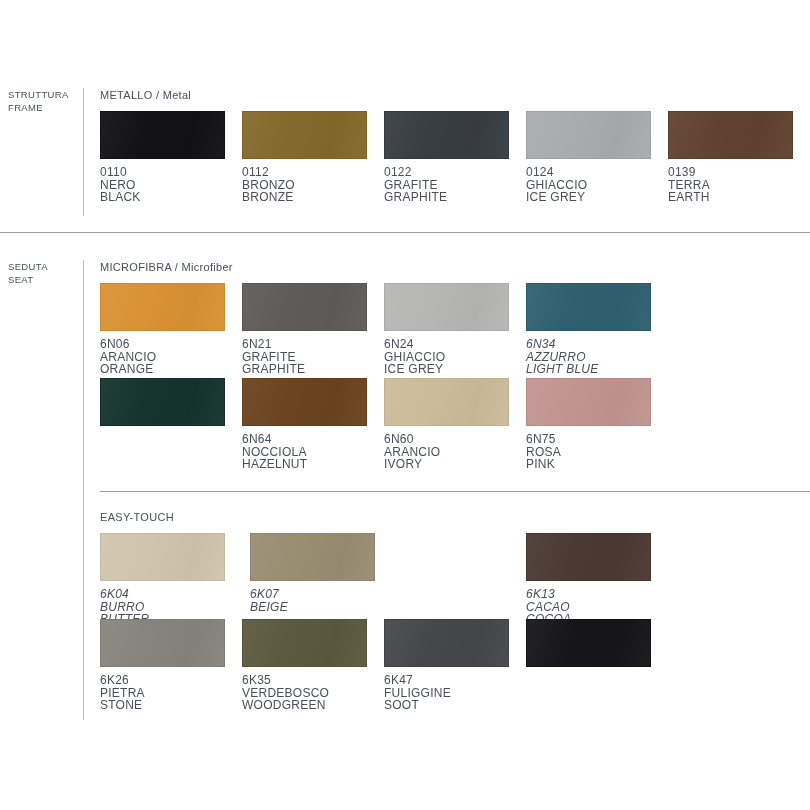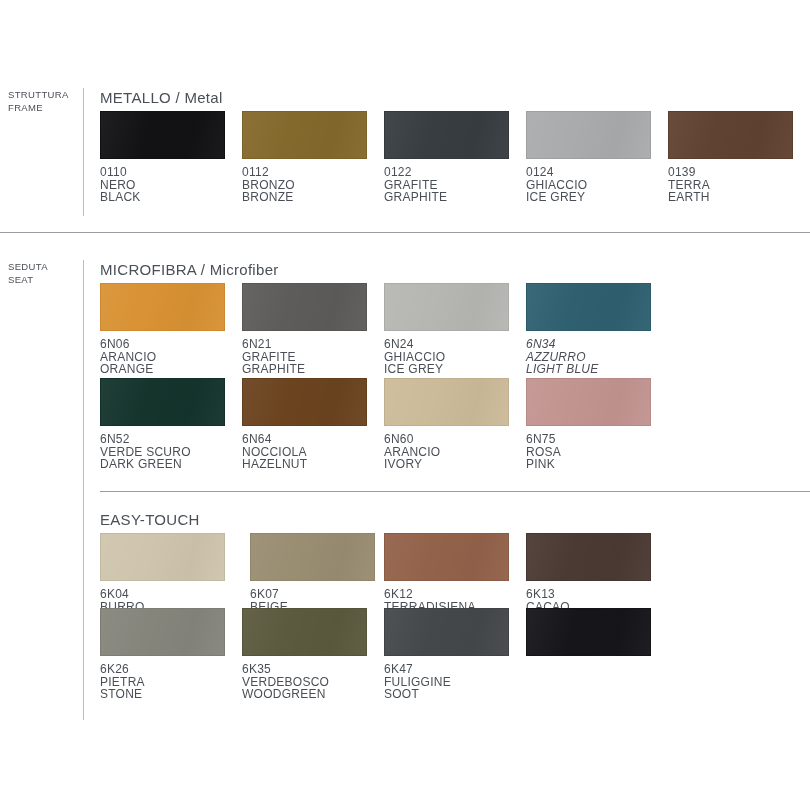--- a/index.html
+++ b/index.html
@@ -71,21 +71,21 @@
     left: 100px;
     width: 710px;
     height: 1px;
     background: #9a9da1;
   }
 
   
   .group-title {
     position: absolute;
     left: 100px;
-    font-size: 15px;
+    font-size: 11px;
     letter-spacing: 0.3px;
     color: #4a4f57;
     white-space: nowrap;
   }
 
   
   .swatch-row {
     position: absolute;
     left: 100px;
     width: 710px;
@@ -245,25 +245,20 @@
             <span>LIGHT BLUE</span>
           </div>
         </div>
       </div>
 
       <div class="swatch-row" style="top:118px;">
         <div class="swatch-cell" style="left:0px;">
           <div class="chip" style="background:#14342c;">
               <div class="chip-sheen"></div>
             </div>
-          <div class="chip-caption">
-            <span>6N52</span>
-            <span>VERDE SCURO</span>
-            <span>DARK GREEN</span>
-          </div>
         </div>
         <div class="swatch-cell" style="left:142px;">
           <div class="chip" style="background:#6b431f;">
               <div class="chip-sheen"></div>
             </div>
           <div class="chip-caption">
             <span>6N64</span>
             <span>NOCCIOLA</span>
             <span>HAZELNUT</span>
           </div>
@@ -287,64 +282,54 @@
             <span>ROSA</span>
             <span>PINK</span>
           </div>
         </div>
       </div>
 
       <div class="hrule-inset" style="top:231px;"></div>
 
       <div class="group-title" style="top:251px;">EASY-TOUCH</div>
 
-      <div class="swatch-row" style="top:273px;">
+      <div class="swatch-row" style="top:273px;font-style:italic;">
         <div class="swatch-cell" style="left:0px;">
           <div class="chip" style="background:#cfc5ae;">
               <div class="chip-sheen"></div>
             </div>
           <div class="chip-caption">
             <span>6K04</span>
             <span>BURRO</span>
             <span>BUTTER</span>
           </div>
         </div>
         <div class="swatch-cell" style="left:150px;">
           <div class="chip" style="background:#998d72;">
               <div class="chip-sheen"></div>
             </div>
           <div class="chip-caption">
             <span>6K07</span>
             <span>BEIGE</span>
 
           </div>
         </div>
-        <div class="swatch-cell" style="left:284px;">
-          <div class="chip" style="background:#93624a;">
-              <div class="chip-sheen"></div>
-            </div>
-          <div class="chip-caption">
-            <span>6K12</span>
-            <span>TERRADISIENA</span>
-
-          </div>
-        </div>
         <div class="swatch-cell" style="left:426px;">
           <div class="chip" style="background:#4b3a33;">
               <div class="chip-sheen"></div>
             </div>
           <div class="chip-caption">
             <span>6K13</span>
             <span>CACAO</span>
             <span>COCOA</span>
           </div>
         </div>
       </div>
 
-      <div class="swatch-row" style="top:348px;">
+      <div class="swatch-row" style="top:359px;">
         <div class="swatch-cell" style="left:0px;">
           <div class="chip" style="background:#85857c;">
               <div class="chip-sheen"></div>
             </div>
           <div class="chip-caption">
             <span>6K26</span>
             <span>PIETRA</span>
             <span>STONE</span>
           </div>
         </div>

